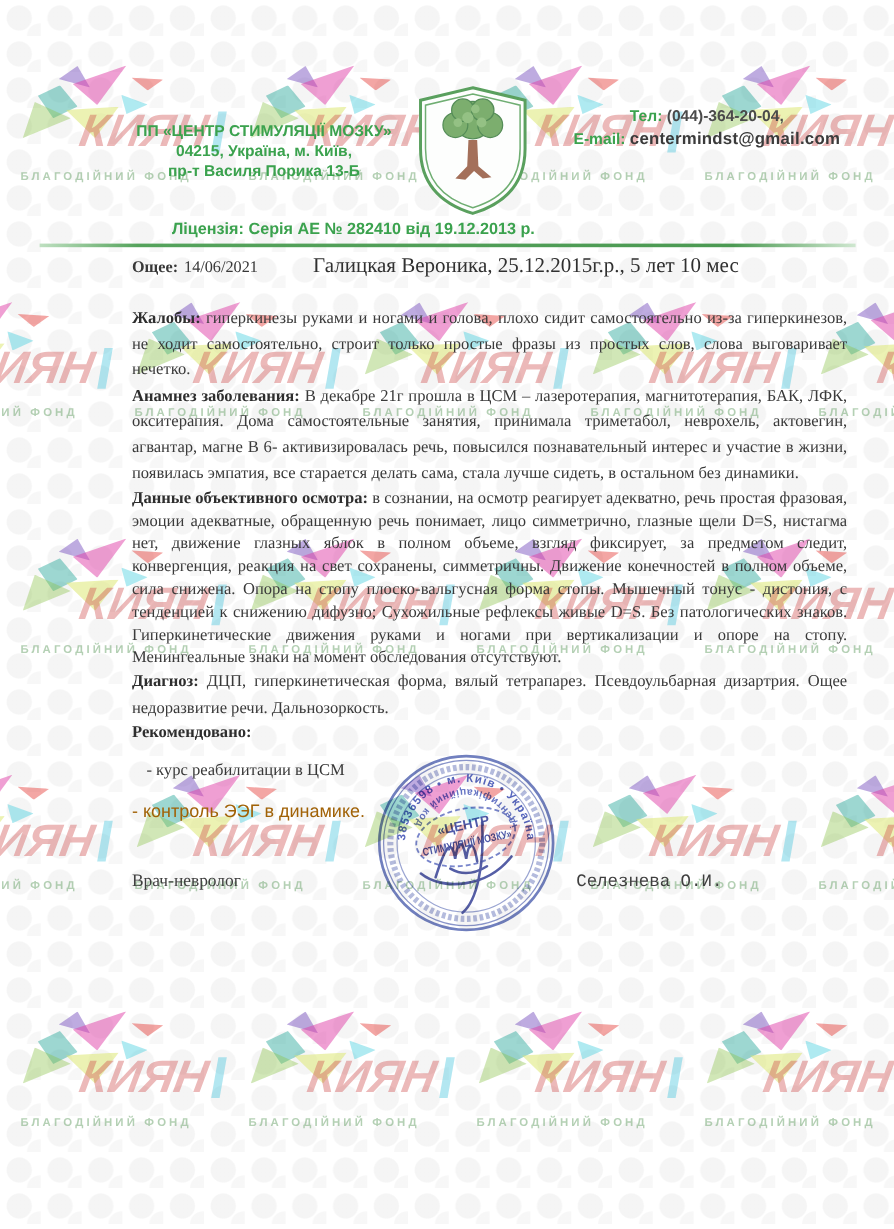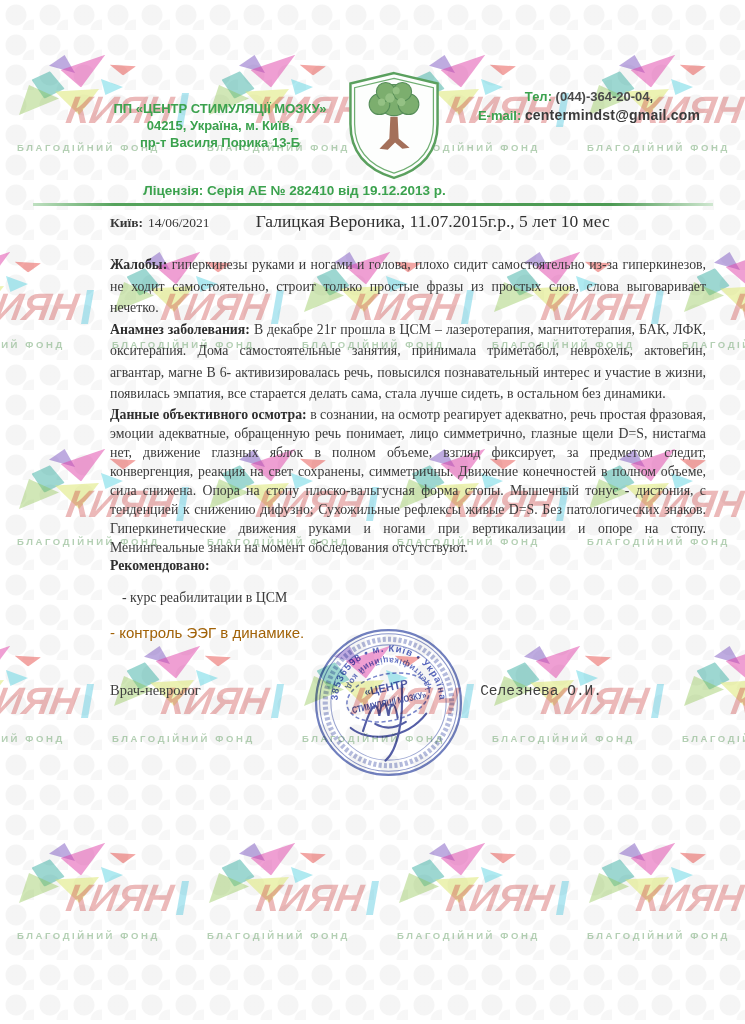--- a/index.html
+++ b/index.html
@@ -421,40 +421,44 @@
         <span class="email">centermindst@gmail.com</span>
       </div>
     </div>
 
     <div class="license">Ліцензія: Серія АЕ № 282410 від 19.12.2013 р.</div>
     <div class="rule"></div>
   </div>
 
   <div class="doc">
     <div class="date-row">
-      <span class="date-label">Київ:</span>
+      <span class="date-label">Ощее:</span>
       <span class="date-value">14/06/2021</span>
-      <span class="patient">Галицкая Вероника, 11.07.2015г.р., 5 лет 10 мес</span>
+      <span class="patient">Галицкая Вероника, 25.12.2015г.р., 5 лет 10 мес</span>
     </div>
 
     <p class="sec p-complaints">
       <b>Жалобы:</b>
       <span>гиперкинезы руками и ногами и голова, плохо сидит самостоятельно из-за гиперкинезов, не ходит самостоятельно, строит только простые фразы из простых слов, слова выговаривает нечетко.</span>
     </p>
 
     <p class="sec p-anamnesis">
       <b>Анамнез заболевания:</b>
       <span>В декабре 21г прошла в ЦСМ – лазеротерапия, магнитотерапия, БАК, ЛФК, окситерапия. Дома самостоятельные занятия, принимала триметабол, неврохель, актовегин, агвантар, магне В 6- активизировалась речь, повысился познавательный интерес и участие в жизни, появилась эмпатия, все старается делать сама, стала лучше сидеть, в остальном без динамики.</span>
     </p>
 
     <p class="sec p-exam">
       <b>Данные объективного осмотра:</b>
       <span>в сознании, на осмотр реагирует адекватно,  речь простая фразовая, эмоции адекватные, обращенную речь понимает, лицо симметрично, глазные щели  D=S, нистагма нет, движение глазных яблок в полном объеме, взгляд фиксирует, за предметом  следит, конвергенция, реакция на свет сохранены, симметричны.  Движение  конечностей в полном объеме, сила снижена. Опора  на стопу плоско-вальгусная форма стопы. Мышечный тонус  - дистония, с тенденцией к снижению дифузно; Сухожильные рефлексы живые  D=S. Без патологических знаков. Гиперкинетические движения руками  и  ногами  при вертикализации и опоре на стопу. Менингеальные знаки на момент обследования отсутствуют.</span>
     </p>
 
+    <p class="sec p-diagnosis">
+      <b>Диагноз:</b>
+      <span>ДЦП, гиперкинетическая форма, вялый тетрапарез. Псевдоульбарная дизартрия. Ощее недоразвитие речи. Дальнозоркость.</span>
+    </p>
 
     <div class="rec-label">Рекомендовано:</div>
     <div class="rec-item1">- курс реабилитации в ЦСМ</div>
     <div class="rec-item2">- контроль ЭЭГ в динамике.</div>
 
     <div class="sig-row">
       <span>Врач-невролог</span>
       <span class="sig-name">Селезнева О.И.</span>
     </div>
   </div>

